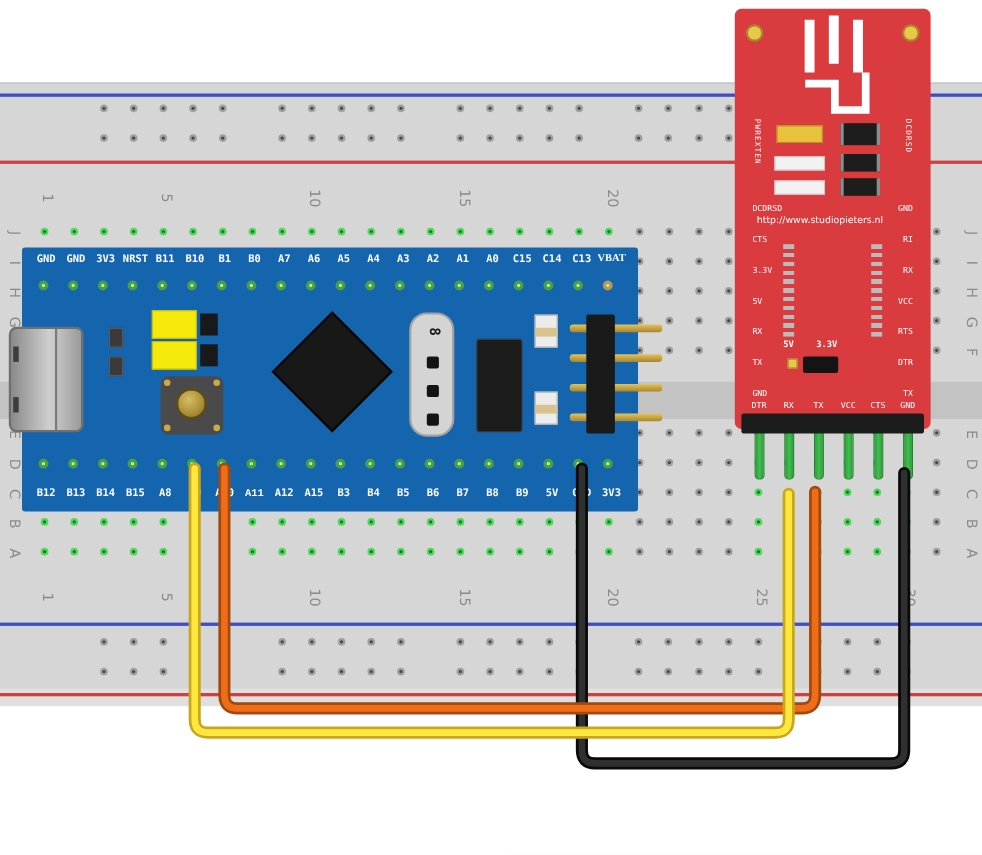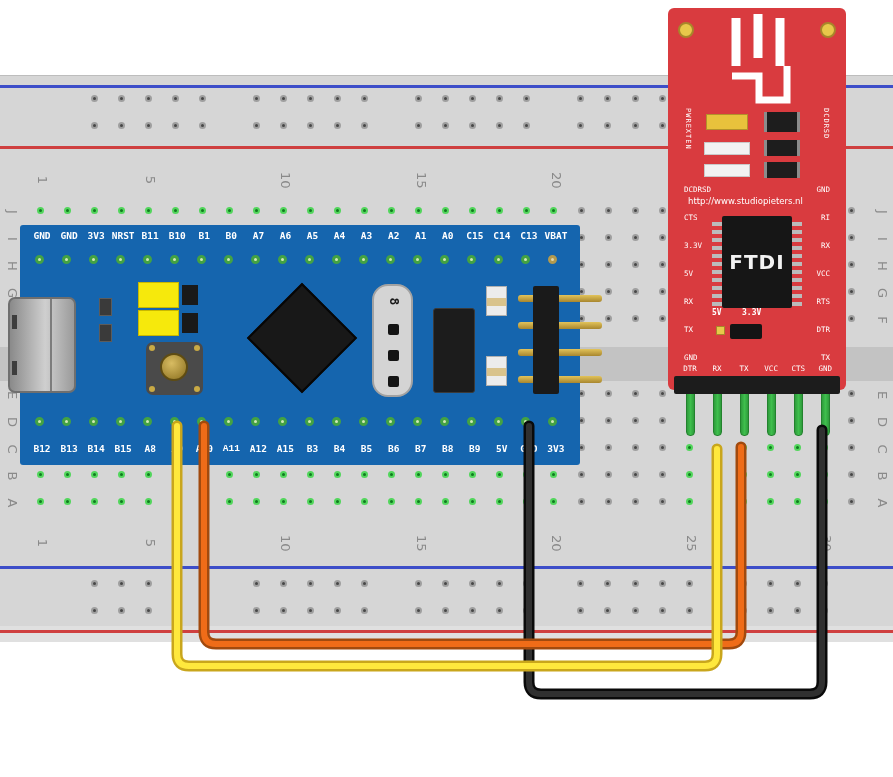--- a/index.html
+++ b/index.html
@@ -130,21 +130,21 @@
       <div class="stm-label" style="left: 387.2px; top: 5px; position: absolute;">A1</div>
       <div class="pin" style="left: 393.2px; top: 30px; position: absolute;"></div>
       <div class="stm-label" style="left: 414.25px; top: 5px; position: absolute;">A0</div>
       <div class="pin" style="left: 420.25px; top: 30px; position: absolute;"></div>
       <div class="stm-label" style="left: 441.3px; top: 5px; position: absolute;">C15</div>
       <div class="pin" style="left: 447.3px; top: 30px; position: absolute;"></div>
       <div class="stm-label" style="left: 468.35px; top: 5px; position: absolute;">C14</div>
       <div class="pin" style="left: 474.35px; top: 30px; position: absolute;"></div>
       <div class="stm-label" style="left: 495.4px; top: 5px; position: absolute;">C13</div>
       <div class="pin" style="left: 501.4px; top: 30px; position: absolute;"></div>
-      <div class="stm-label" style="left: 522.45px; top: 5px; position: absolute;">VBAT</div>
+      <div class="stm-label" style="left: 522.45px; top: 5px; position: absolute; font-family: Liberation Serif, serif;">VBAT</div>
       <div class="pin gold" style="left: 528.45px; top: 30px; position: absolute;"></div>
       <div class="stm-label" style="left: 8.5px; top: 218px; position: absolute;">B12</div>
       <div class="pin" style="left: 14.5px; top: 192px; position: absolute;"></div>
       <div class="stm-label" style="left: 35.55px; top: 218px; position: absolute;">B13</div>
       <div class="pin" style="left: 41.55px; top: 192px; position: absolute;"></div>
       <div class="stm-label" style="left: 62.6px; top: 218px; position: absolute;">B14</div>
       <div class="pin" style="left: 68.6px; top: 192px; position: absolute;"></div>
       <div class="stm-label" style="left: 89.65px; top: 218px; position: absolute;">B15</div>
       <div class="pin" style="left: 95.65px; top: 192px; position: absolute;"></div>
       <div class="stm-label" style="left: 116.7px; top: 218px; position: absolute;">A8</div>
@@ -192,23 +192,20 @@
     <span class="f-vert" style="right:16px;top:100px">DCDRSD</span>
     <div style="position:absolute;left:38px;top:106px;width:42px;height:16px;background:#e8c23c;border:1px solid #b3912a"></div>
     <div style="position:absolute;left:36px;top:134px;width:46px;height:13px;background:#f2f2f2;border:1px solid #c9c9c9"></div>
     <div style="position:absolute;left:36px;top:156px;width:46px;height:13px;background:#f2f2f2;border:1px solid #c9c9c9"></div>
     <div style="position:absolute;left:96px;top:104px;width:36px;height:20px;background:#1d1d1d;border-left:3px solid #8c8c8c;border-right:3px solid #8c8c8c"></div>
     <div style="position:absolute;left:96px;top:132px;width:36px;height:16px;background:#1d1d1d;border-left:3px solid #8c8c8c;border-right:3px solid #8c8c8c"></div>
     <div style="position:absolute;left:96px;top:154px;width:36px;height:16px;background:#1d1d1d;border-left:3px solid #8c8c8c;border-right:3px solid #8c8c8c"></div>
     <span style="position:absolute;left:20px;top:188px;font-size:8.5px;color:#fff;white-space:nowrap">http://www.studiopieters.nl</span>
     <div class="icpins" style="left:44px;top:214px"></div>
     <div class="icpins" style="left:124px;top:214px"></div>
-    <div style="position:absolute;left:54px;top:208px;width:70px;height:92px;background:#161616;border-radius:2px;display:flex;align-items:center;justify-content:center">
-      <span style="color:#f2f2f2;font-weight:bold;font-size:20px;letter-spacing:1px">FTDI</span>
-    </div>
     <span class="f-label" style="left:44px;top:300px;font-weight:bold;font-size:8px">5V</span>
     <span class="f-label" style="left:74px;top:300px;font-weight:bold;font-size:8px">3.3V</span>
     <div style="position:absolute;left:48px;top:318px;width:9px;height:9px;background:#e8c84a;border:1px solid #a8862a"></div>
     <div style="position:absolute;left:62px;top:316px;width:32px;height:15px;background:#141414;border-radius:2px"></div>
     <div style="position:absolute;left:6px;top:368px;width:166px;height:18px;background:#1c1c1c;border-radius:2px"></div>
   <div class="f-label" style="left: 16px; top: 177px; position: absolute;">DCDRSD</div>
       <div class="f-label" style="left: 16px; top: 205px; position: absolute;">CTS</div>
       <div class="f-label" style="left: 16px; top: 233px; position: absolute;">3.3V</div>
       <div class="f-label" style="left: 16px; top: 261px; position: absolute;">5V</div>
       <div class="f-label" style="left: 16px; top: 289px; position: absolute;">RX</div>

